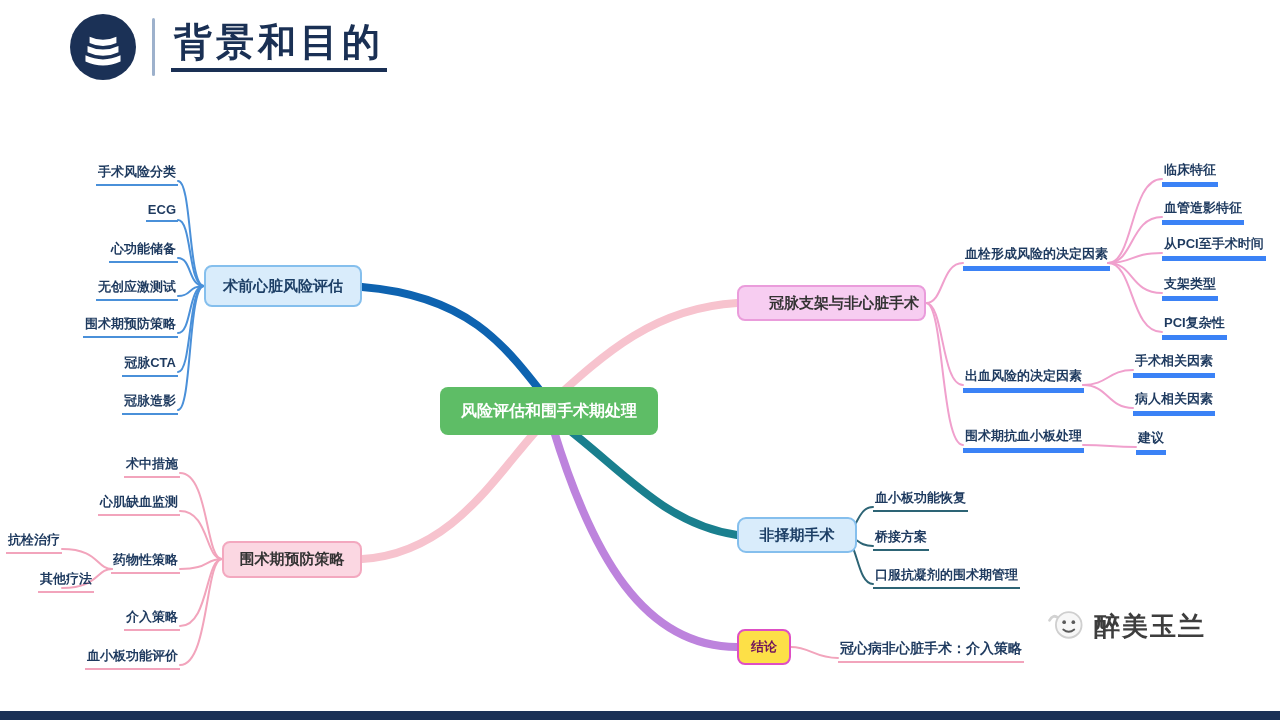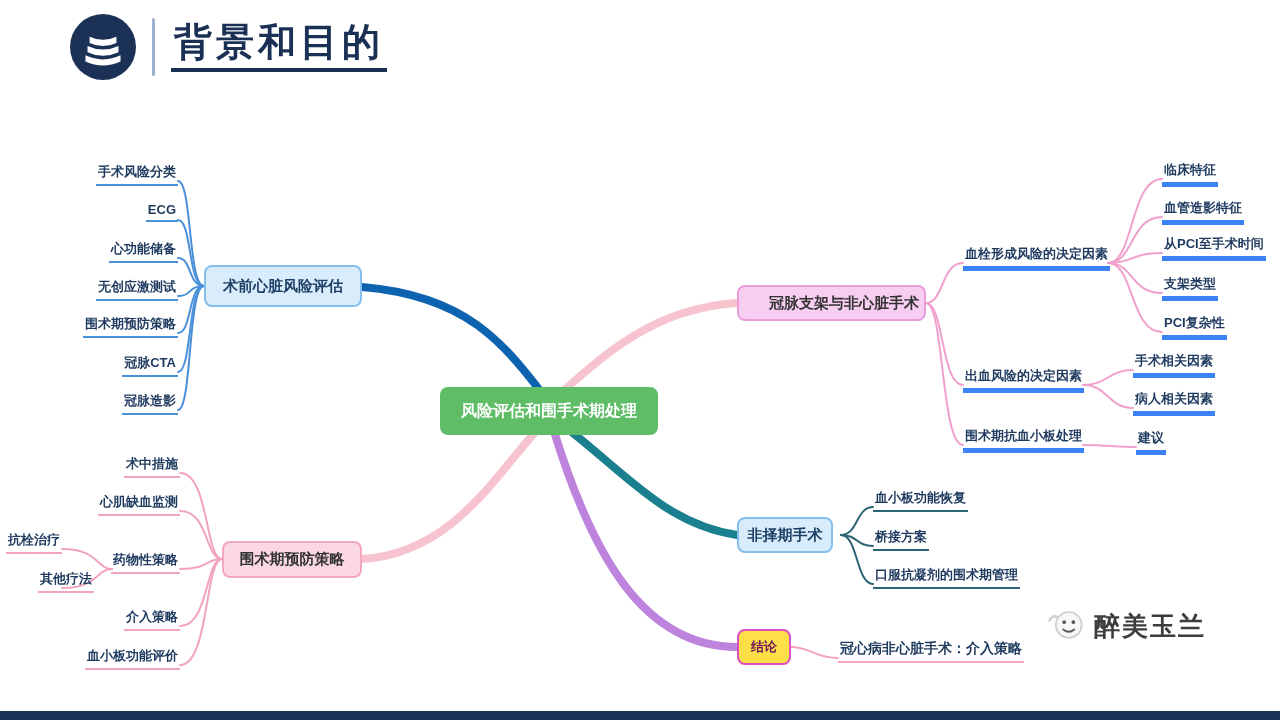--- a/index.html
+++ b/index.html
@@ -91,21 +91,21 @@
 
       <path d="M791 647 C810 647 815 658 838 658" stroke="#f2a4bc" stroke-width="2"></path>
     </g>
   </svg>
 
   <div class="node node-blue" style="left:204px; top:265px; width:158px; height:42px;">术前心脏风险评估</div>
 
   <div class="node node-center" style="left:440px; top:387px; width:218px; height:48px;">风险评估和围手术期处理</div>
   <div class="node node-pink" style="left:222px; top:541px; width:140px; height:37px;">围术期预防策略</div>
   <div class="node node-mag" style="left:737px; top:285px; width:189px; height:36px;padding-left:25px;">冠脉支架与非心脏手术</div>
-  <div class="node node-blue" style="left:737px; top:517px; width:96px; height:36px;">非择期手术</div>
+  <div class="node node-blue" style="left:737px; top:517px; width:120px; height:36px;border-radius:9px;">非择期手术</div>
   <div class="node node-concl" style="left:737px; top:629px; width:54px; height:36px;">结论</div>
 
   <div class="leaf u-blue" style="right:1102px; top:163px;">手术风险分类</div>
   <div class="leaf u-blue" style="right:1102px; top:202px;">ECG</div>
   <div class="leaf u-blue" style="right:1102px; top:240px;">心功能储备</div>
   <div class="leaf u-blue" style="right:1102px; top:278px;">无创应激测试</div>
   <div class="leaf u-blue" style="right:1102px; top:315px;">围术期预防策略</div>
   <div class="leaf u-blue" style="right:1102px; top:354px;">冠脉CTA</div>
   <div class="leaf u-blue" style="right:1102px; top:392px;">冠脉造影</div>
 

